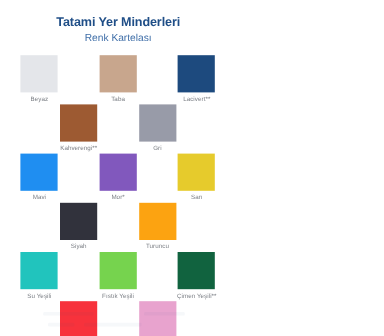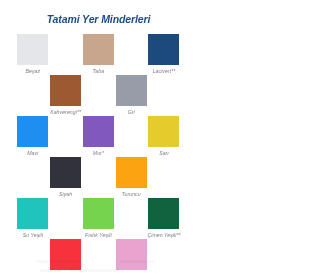--- a/index.html
+++ b/index.html
@@ -15,21 +15,20 @@
     font-family: "Liberation Sans", sans-serif;
     -webkit-font-smoothing: antialiased;
   }
 
   .page {
     position: relative;
     width: 197px;
     height: 280px;
     background: #ffffff;
     box-sizing: border-box;
-    font-style: italic;
   }
 
   
   .header {
     padding-top: 13px;
     text-align: center;
   }
   .title {
     font-size: 10.5px;
     font-weight: bold;
@@ -109,20 +108,21 @@
   .m3 { left: 40px;  top: 9px;  width: 22px; }
   .m4 { left: 70px;  top: 9px;  width: 48px; }
 </style>
 </head>
 <body>
 
 <div class="page">
 
   <div class="header">
     <div class="title">Tatami Yer Minderleri</div>
+    <div class="subtitle">Renk Kartelası</div>
   </div>
 
   <div class="grid">
       <div class="row">
         <div class="cell">
           <span class="swatch" style="background: rgb(228, 230, 234);"></span>
           <span class="caption">Beyaz</span>
         </div>
         <div class="cell">
           <span class="swatch" style="background: rgb(200, 166, 141);"></span>

